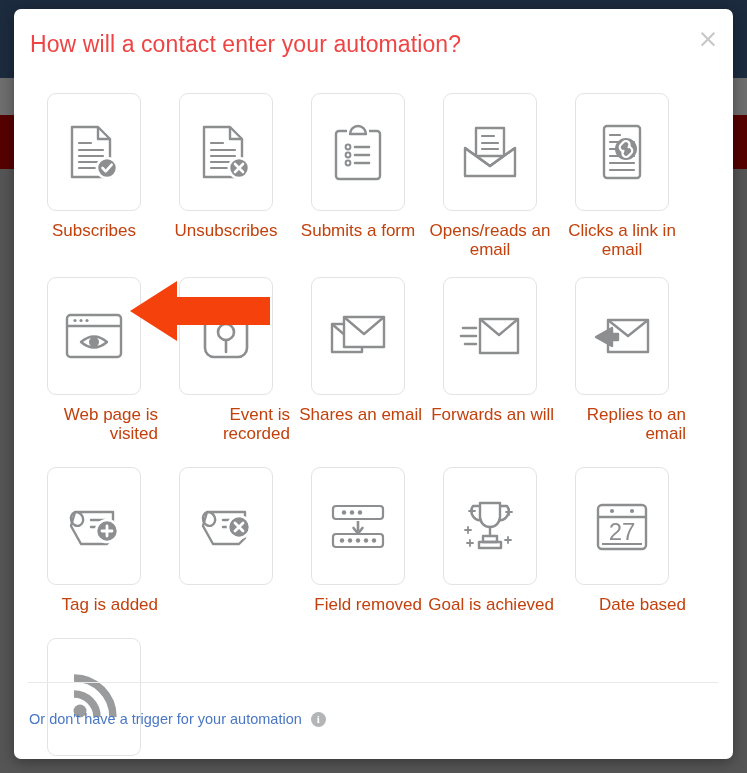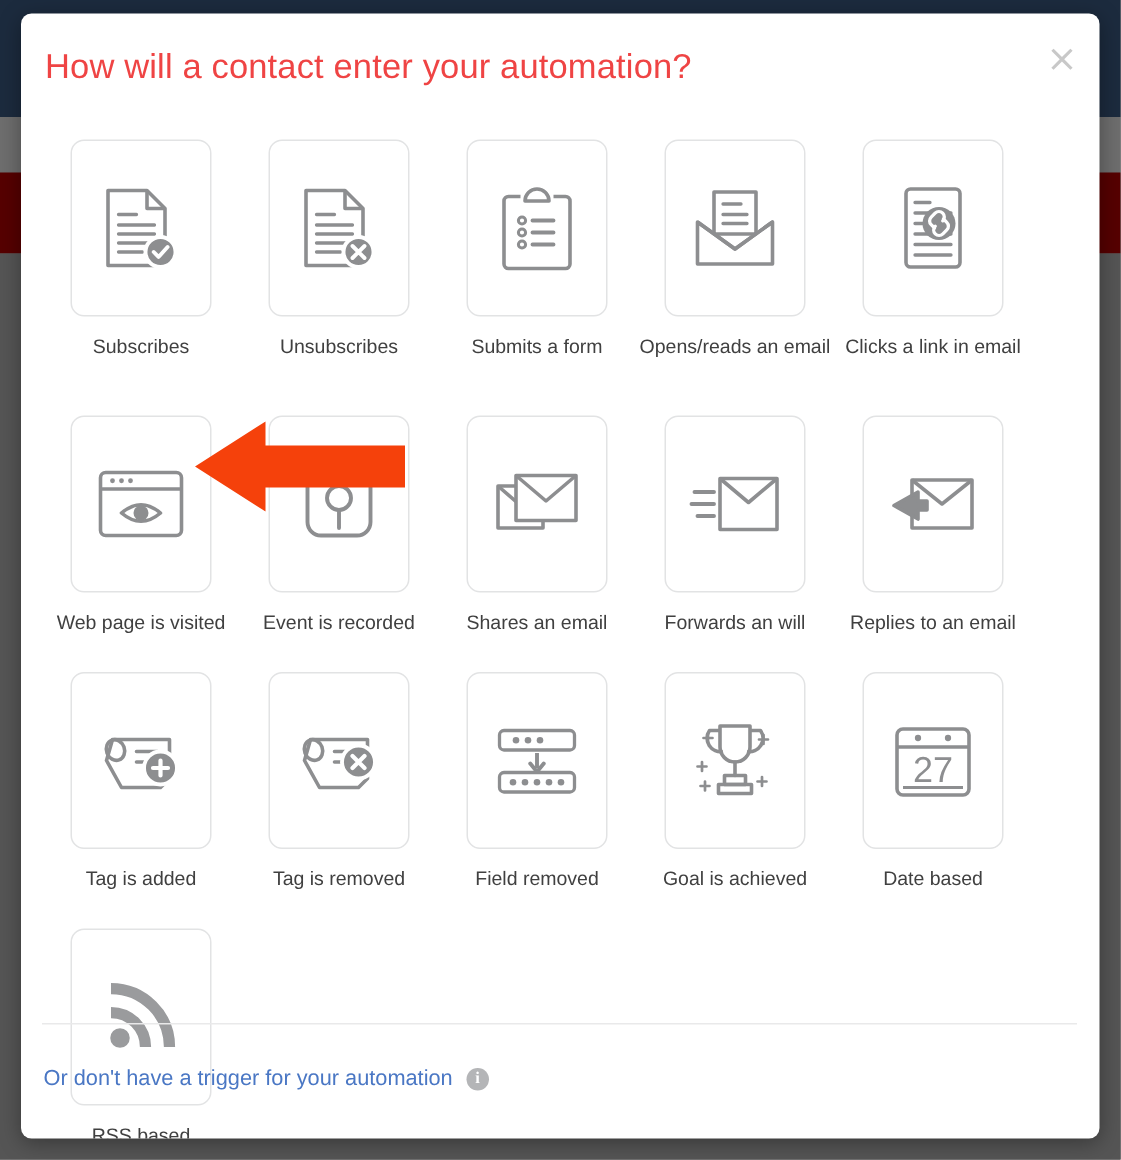--- a/index.html
+++ b/index.html
@@ -117,26 +117,26 @@
     display: flex;
     align-items: center;
     justify-content: center;
     box-sizing: border-box;
   }
   .trigger-tile svg { display: block; }
   .trigger-label {
     margin-top: 10px;
     width: 128px;
     text-align: center;
-    font-size: 13px;
-    color: #404040;
+    font-size: 17px;
+    color: #c2410c;
     line-height: 19px;
   }
   .row-1 .trigger-label { min-height: 38px; }
-  .row-rest .trigger-label { min-height: 19px; }
+  .row-rest .trigger-label { min-height: 19px; text-align: right; }
 
   
   .grid-row {
     display: flex;
     width: 694px;
   }
   .grid-row.r1 { margin-bottom: 10px; }
   .grid-row.r2 { margin-bottom: 16px; }
   .grid-row.r3 { margin-bottom: 16px; }
 
@@ -356,21 +356,20 @@
       <div class="trigger-cell">
         <div class="trigger-tile">
           <svg width="62" height="52" viewBox="0 0 62 52" fill="none" stroke="#8d8e90" stroke-width="2.4">
             <path d="M12 12 h38 v26 l-6 6 H18 L8 26 Z" stroke-linejoin="round" fill="#ffffff"></path>
             <ellipse cx="14" cy="19" rx="6" ry="7" transform="rotate(-20 14 19)"></ellipse>
             <path d="M28 20 h14 M28 27 h10" stroke-linecap="round" stroke-width="2.4"></path>
             <circle cx="44" cy="27" r="11" fill="#8d8e90" stroke="#ffffff" stroke-width="2.6"></circle>
             <path d="M40 23 l8 8 M48 23 l-8 8" stroke="#ffffff" stroke-width="2.8" stroke-linecap="round"></path>
           </svg>
         </div>
-        <div class="trigger-label">Tag is removed</div>
       </div>
 
       <div class="trigger-cell">
         <div class="trigger-tile">
           <svg width="62" height="50" viewBox="0 0 62 50" fill="none" stroke="#8d8e90" stroke-width="2.2">
             <rect x="6" y="5" width="50" height="13" rx="3"></rect>
             <circle cx="17" cy="11.5" r="2.2" fill="#8d8e90" stroke="none"></circle>
             <circle cx="25" cy="11.5" r="2.2" fill="#8d8e90" stroke="none"></circle>
             <circle cx="33" cy="11.5" r="2.2" fill="#8d8e90" stroke="none"></circle>
             <path d="M31 20 v10" stroke-width="2.6"></path>

